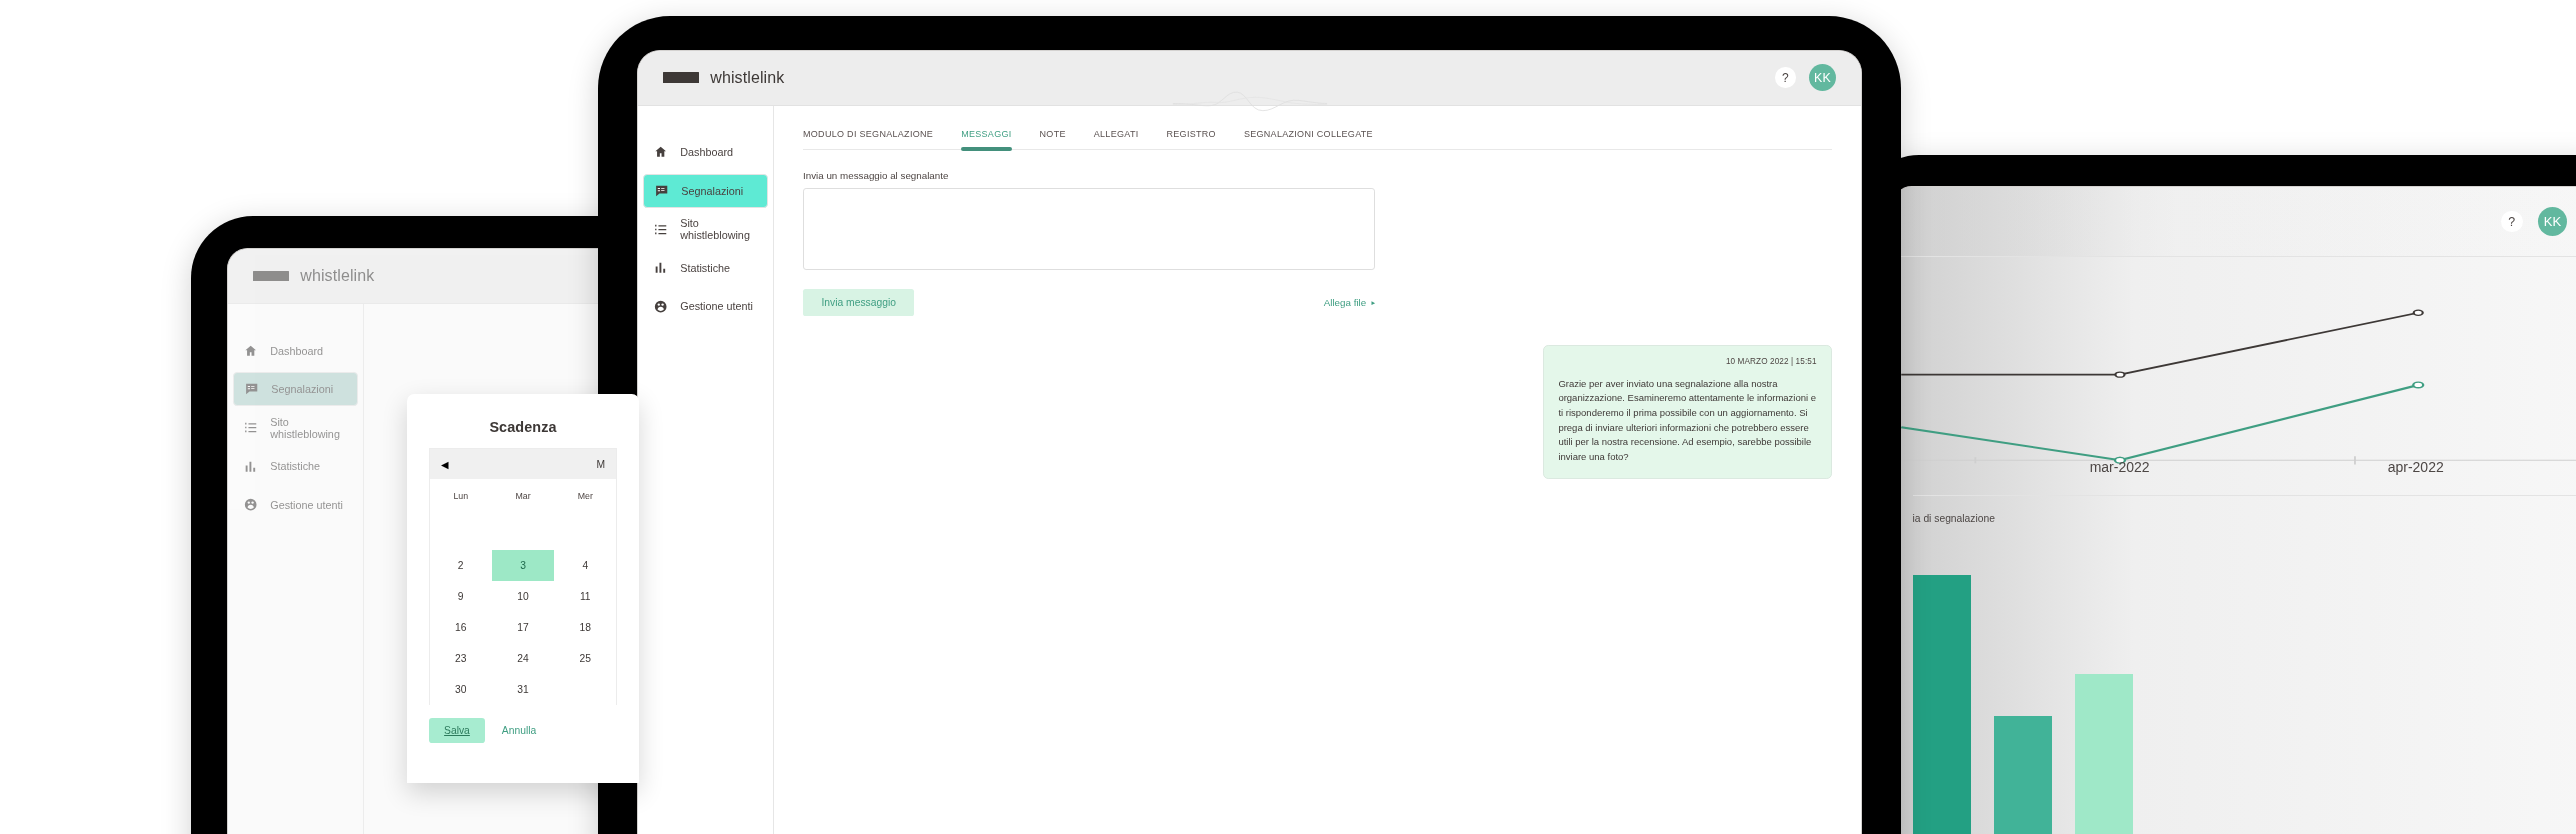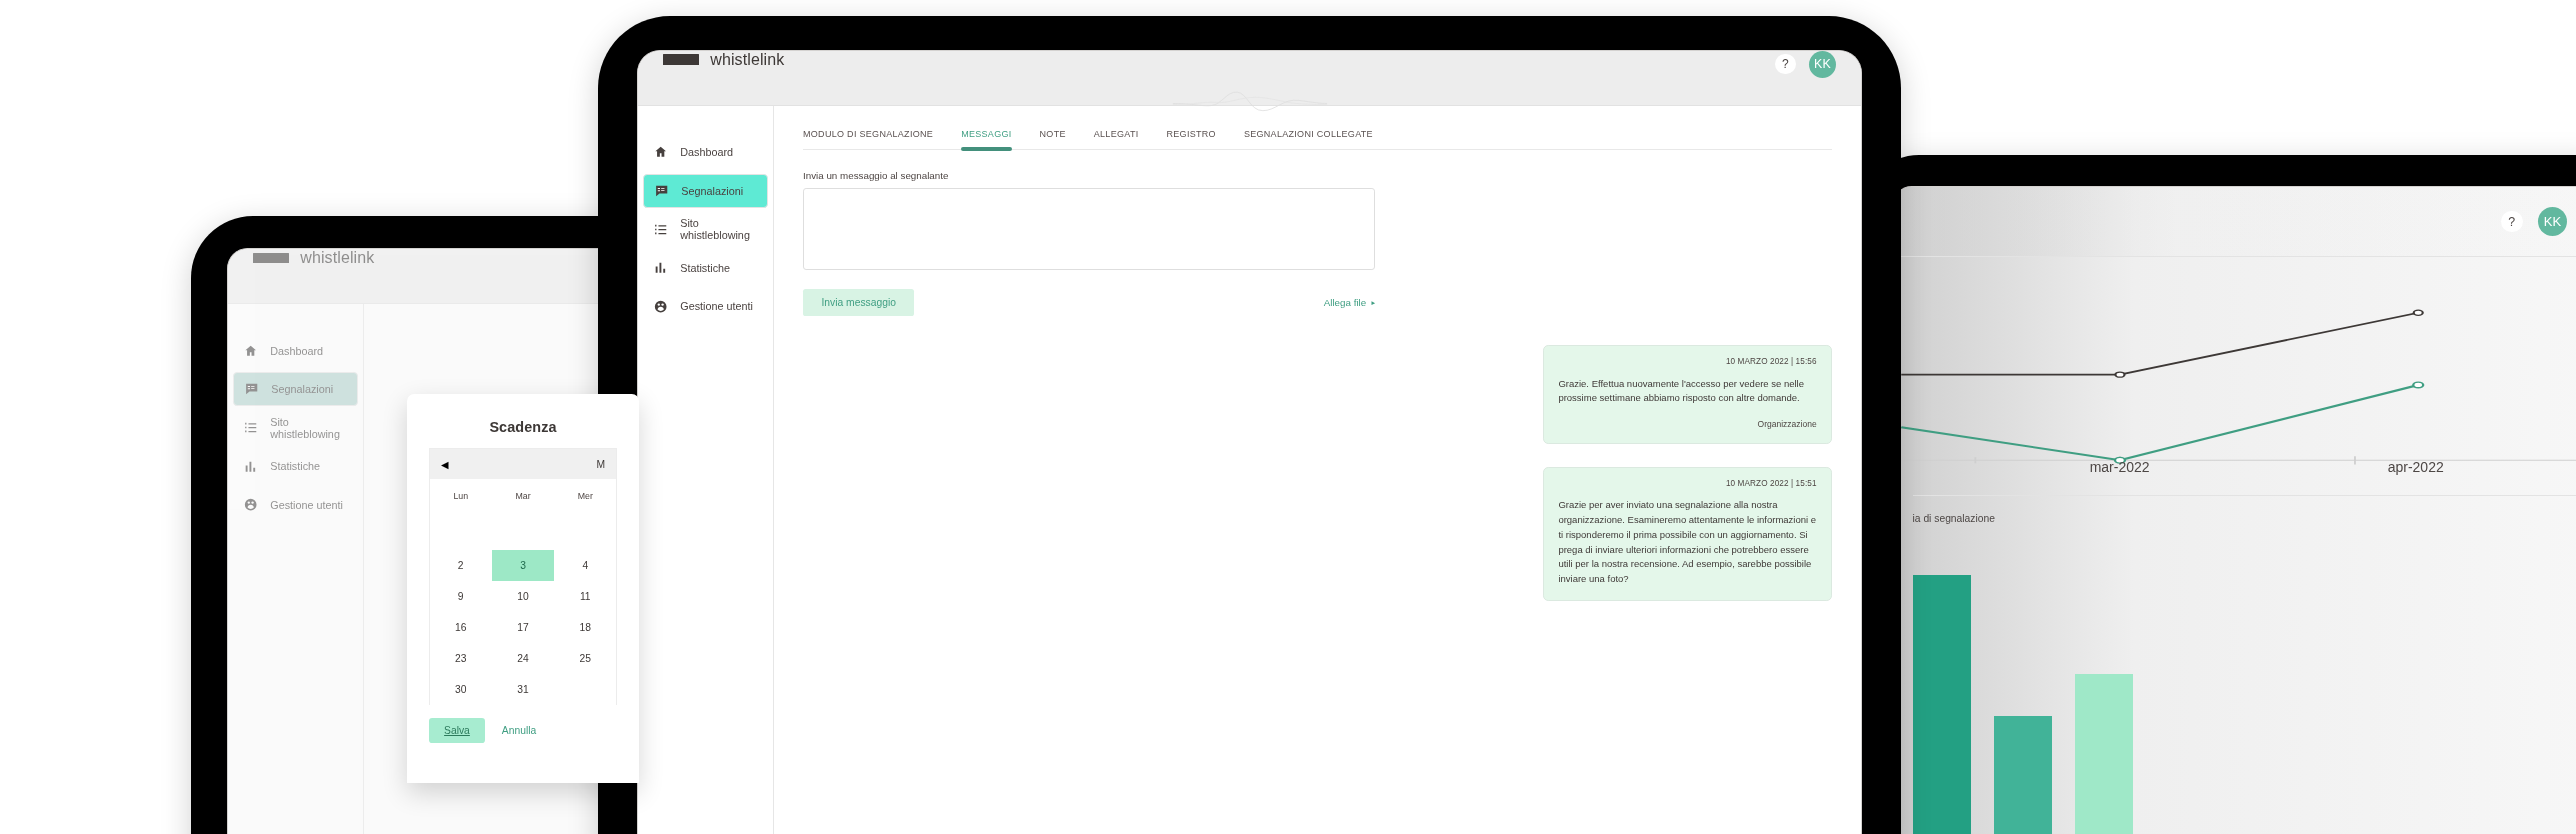--- a/index.html
+++ b/index.html
@@ -65,21 +65,21 @@
     background: #fbfbfb;
   }
 
   
   .wl-app { position: absolute; inset: 0; display: flex; flex-direction: column; }
 
   .wl-topbar {
     position: relative;
     height: 55px;
     background: #ededed;
-    display: flex; align-items: flex-start;
+    display: flex; align-items: center;
     flex: 0 0 auto;
     border-bottom: 0.5px solid #e2e2e2;
   }
   .wl-brand { display: flex; align-items: center; gap: 11.3px; padding-left: 25px; }
   .wl-logo-bar { width: 36px; height: 10.3px; background: #3d3836; border-radius: 0.5px; }
   .wl-brand-name { font-size: 16px; color: #3d3836; letter-spacing: 0.1px; }
 
   .wl-topbar-right {
     margin-left: auto; display: flex; align-items: center; gap: 13.4px; padding-right: 25px;
   }
@@ -450,29 +450,20 @@
               <button class="wl-send-btn">Invia messaggio</button>
               <div class="wl-attach">
                 <span>Allega file</span>
                 <span class="caret">▸</span>
               </div>
             </div>
           </div>
 
           <div class="wl-thread">
 
-            <div class="wl-row right">
-              <div class="wl-bubble outgoing">
-                <div class="wl-bubble-time">10 MARZO 2022 | 15:56</div>
-                <div class="wl-bubble-text">Grazie. Effettua nuovamente l'accesso per vedere se nelle prossime settimane abbiamo risposto con altre domande.</div>
-                <div class="wl-bubble-foot">
-                  <span class="wl-bubble-author">Organizzazione</span>
-                </div>
-              </div>
-            </div>
 
 
             <div class="wl-row right">
               <div class="wl-bubble outgoing">
                 <div class="wl-bubble-time">10 MARZO 2022 | 15:51</div>
                 <div class="wl-bubble-text">Grazie per aver inviato una segnalazione alla nostra organizzazione. Esamineremo attentamente le informazioni e ti risponderemo il prima possibile con un aggiornamento. Si prega di inviare ulteriori informazioni che potrebbero essere utili per la nostra recensione. Ad esempio, sarebbe possibile inviare una foto?</div>
               </div>
             </div>
 
           </div>

